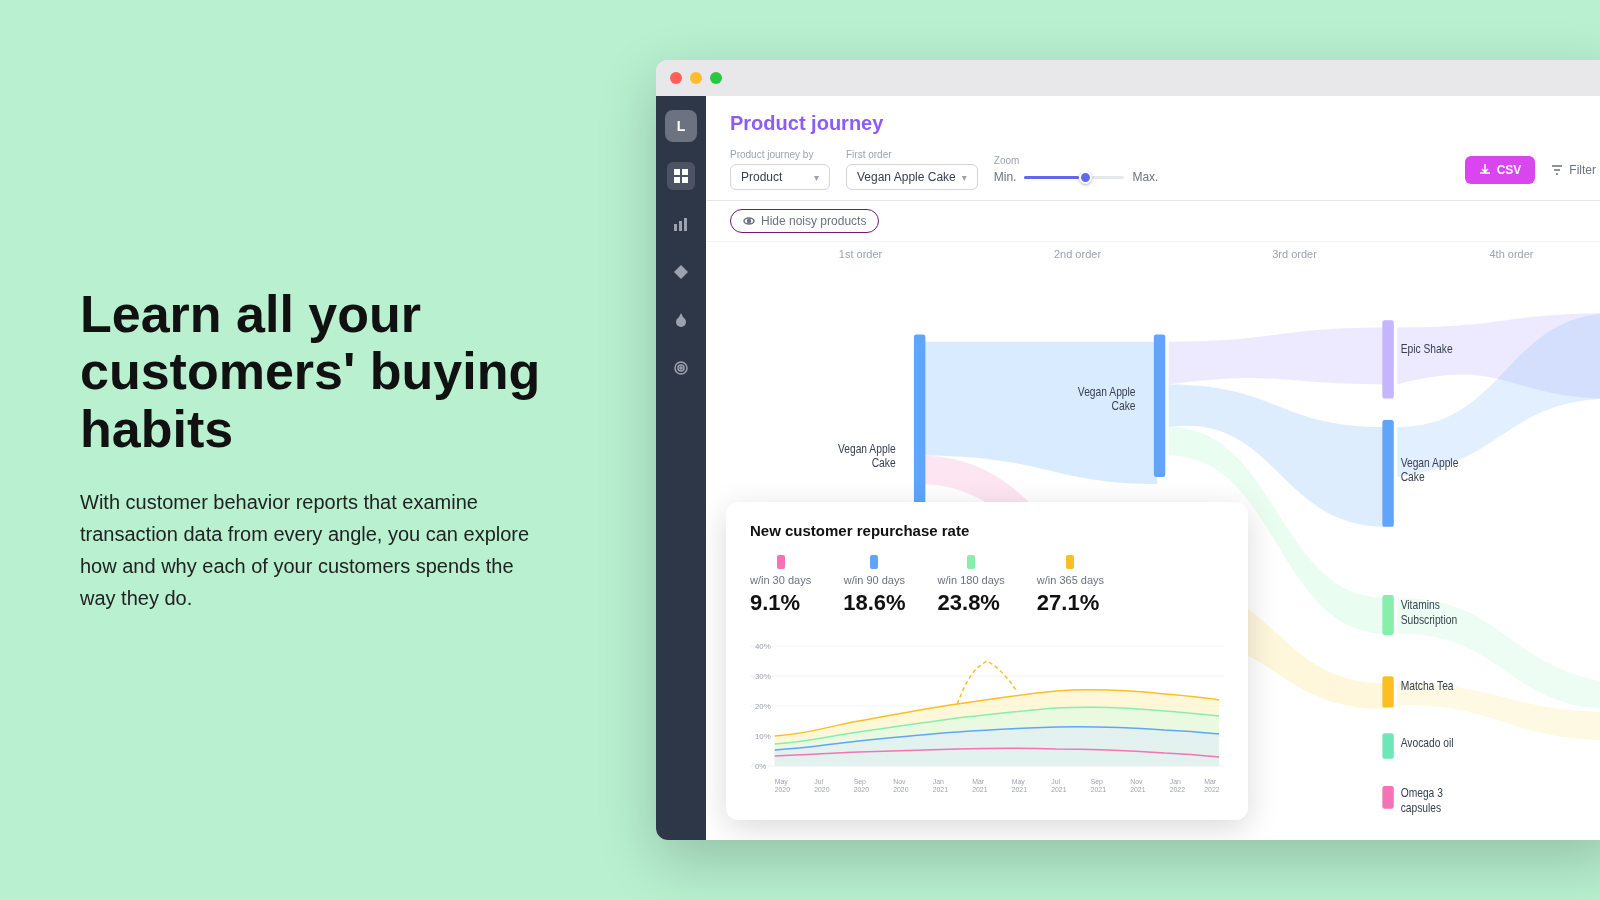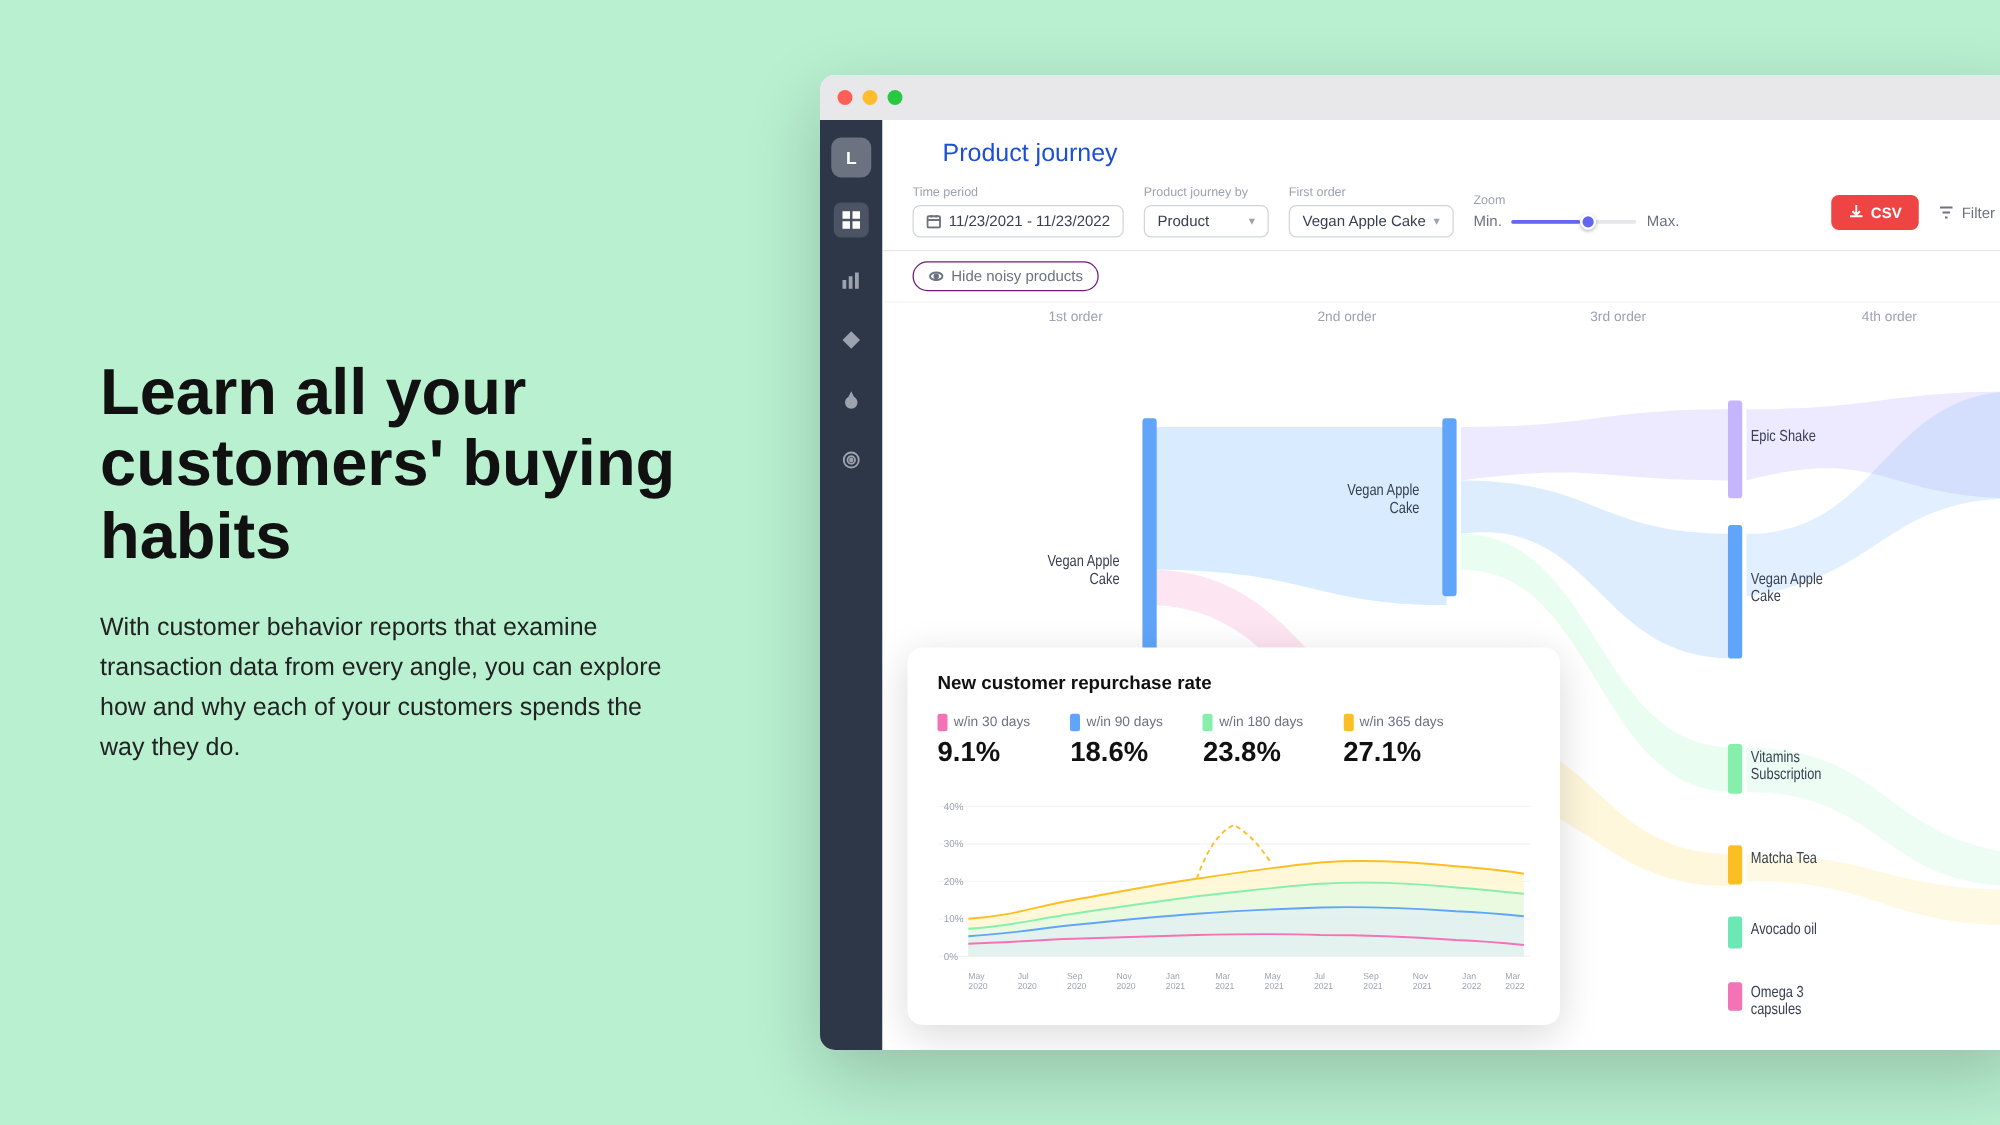--- a/index.html
+++ b/index.html
@@ -135,24 +135,23 @@
     }
 
     .main-header {
       padding: 16px 24px 10px;
       border-bottom: 1px solid #e5e7eb;
       flex-shrink: 0;
     }
 
     .page-title {
       font-size: 20px;
-      font-weight: 400;
-      color: #1d4ed8;
+      font-weight: 700;
+      color: #8b5cf6;
       margin-bottom: 14px;
-      margin-left: 24px;
     }
 
     .filters-row {
       display: flex;
       align-items: center;
       gap: 16px;
     }
 
     .filter-group {
       display: flex;
@@ -229,21 +228,21 @@
       background: #6366f1;
       border-radius: 2px;
     }
 
     .spacer { flex: 1; }
 
     .csv-btn {
       display: flex;
       align-items: flex-start;
       gap: 6px;
-      background: #ef4444;
+      background: #d946ef;
       color: white;
       border: none;
       border-radius: 6px;
       padding: 7px 14px;
       font-size: 12px;
       font-weight: 600;
       cursor: pointer;
     }
 
     .filter-btn {
@@ -325,20 +324,21 @@
       flex-direction: column;
       gap: 4px;
     }
 
     .metric-period {
       display: flex;
       align-items: center;
       gap: 5px;
       font-size: 11px;
       color: #6b7280;
+      flex-direction: column;
     }
 
     .metric-dot {
       width: 8px;
       height: 14px;
       border-radius: 2px;
     }
 
     .metric-value {
       font-size: 22px;
@@ -409,32 +409,20 @@
             </svg>
         </div>
       </div>
 
       <div class="main-area">
 
         <div class="main-header">
           <div class="page-title">Product journey</div>
           <div class="filters-row">
 
-            <div class="filter-group">
-              <span class="filter-label">Time period</span>
-              <div class="filter-select">
-                <svg width="12" height="12" viewBox="0 0 12 12" fill="none" stroke="#6b7280" stroke-width="1.5">
-                    <rect x="1" y="2" width="10" height="9" rx="1"></rect>
-                    <line x1="4" y1="1" x2="4" y2="3"></line>
-                    <line x1="8" y1="1" x2="8" y2="3"></line>
-                    <line x1="1" y1="5" x2="11" y2="5"></line>
-                  </svg>
-                <span>11/23/2021 - 11/23/2022</span>
-              </div>
-            </div>
 
             <div class="filter-group">
               <span class="filter-label">Product journey by</span>
               <div class="filter-select">
                 <span>Product</span>
                 <span class="chevron">▾</span>
               </div>
             </div>
 
             <div class="filter-group">

